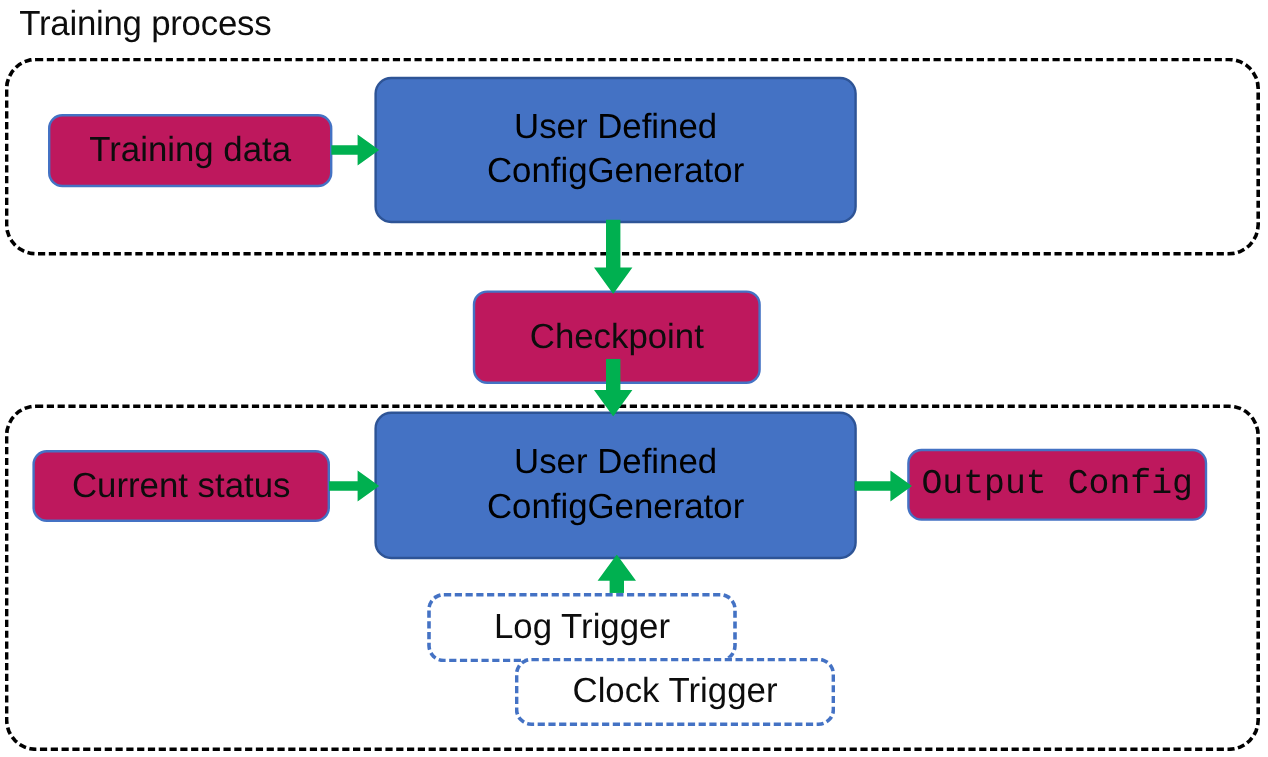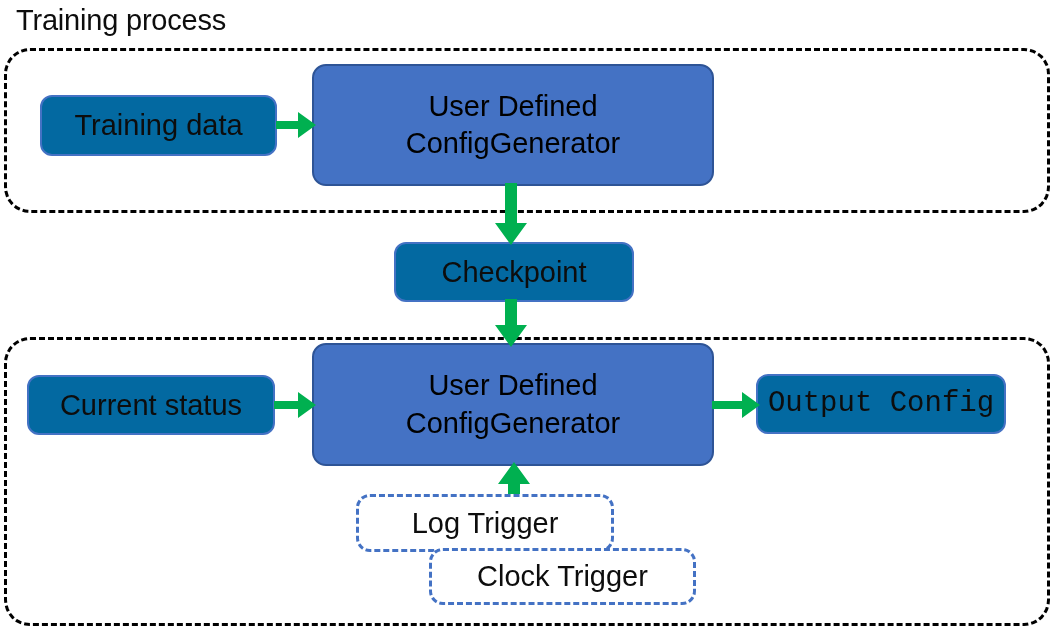--- a/index.html
+++ b/index.html
@@ -36,34 +36,34 @@
     background: transparent;
     box-sizing: border-box;
   }
   #container-training  { left: 4px;  top: 48px;  width: 1046px; height: 165px; }
   #container-inference { left: 4px;  top: 337px; width: 1046px; height: 289px; }
 
   
   .node-box {
     position: absolute;
     box-sizing: border-box;
-    background: #0369a1;
+    background: #be185d;
     border: 2px solid #4472c4;
     border-radius: 12px;
     display: flex;
     align-items: center;
     justify-content: center;
     color: #0d0d0d;
     font-size: 29px;
     line-height: 1.12;
     text-align: center;
     white-space: nowrap;
   }
   #box-training-data { left: 40px;  top: 95px;  width: 237px; height: 61px; }
-  #box-checkpoint    { left: 394px; top: 242px; width: 240px; height: 60px; }
+  #box-checkpoint    { left: 394px; top: 242px; width: 240px; height: 78px; }
   #box-current-status{ left: 27px;  top: 375px; width: 248px; height: 60px; }
   #box-output-config { left: 756px; top: 374px; width: 250px; height: 60px; font-family: Liberation Mono, monospace; }
 
   
   .proc-box {
     position: absolute;
     box-sizing: border-box;
     background: #4472c4;
     border: 2px solid #2e5496;
     border-radius: 14px;

